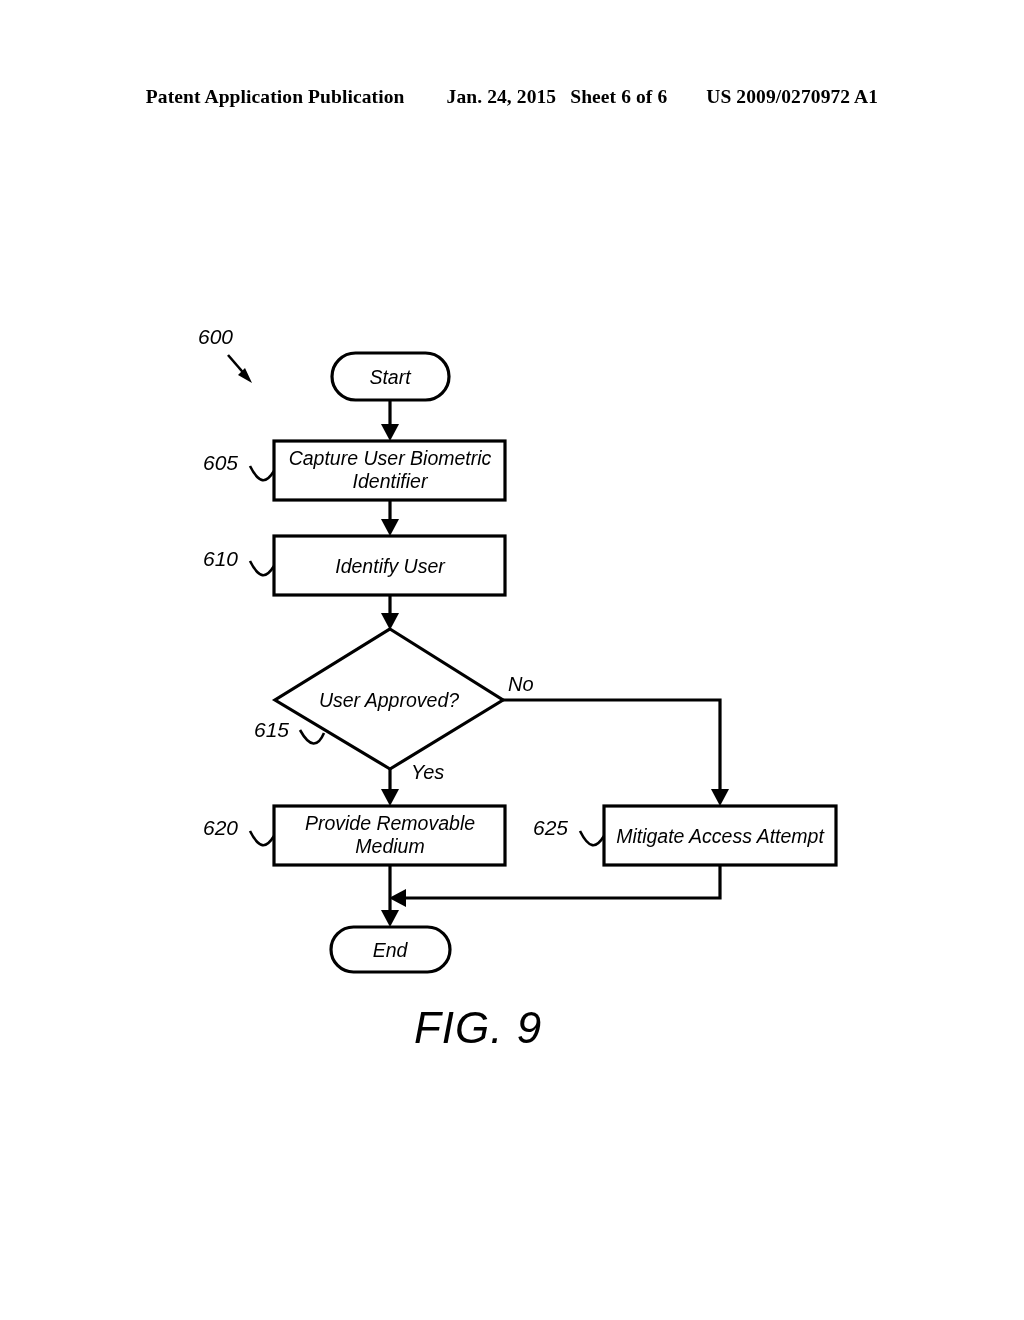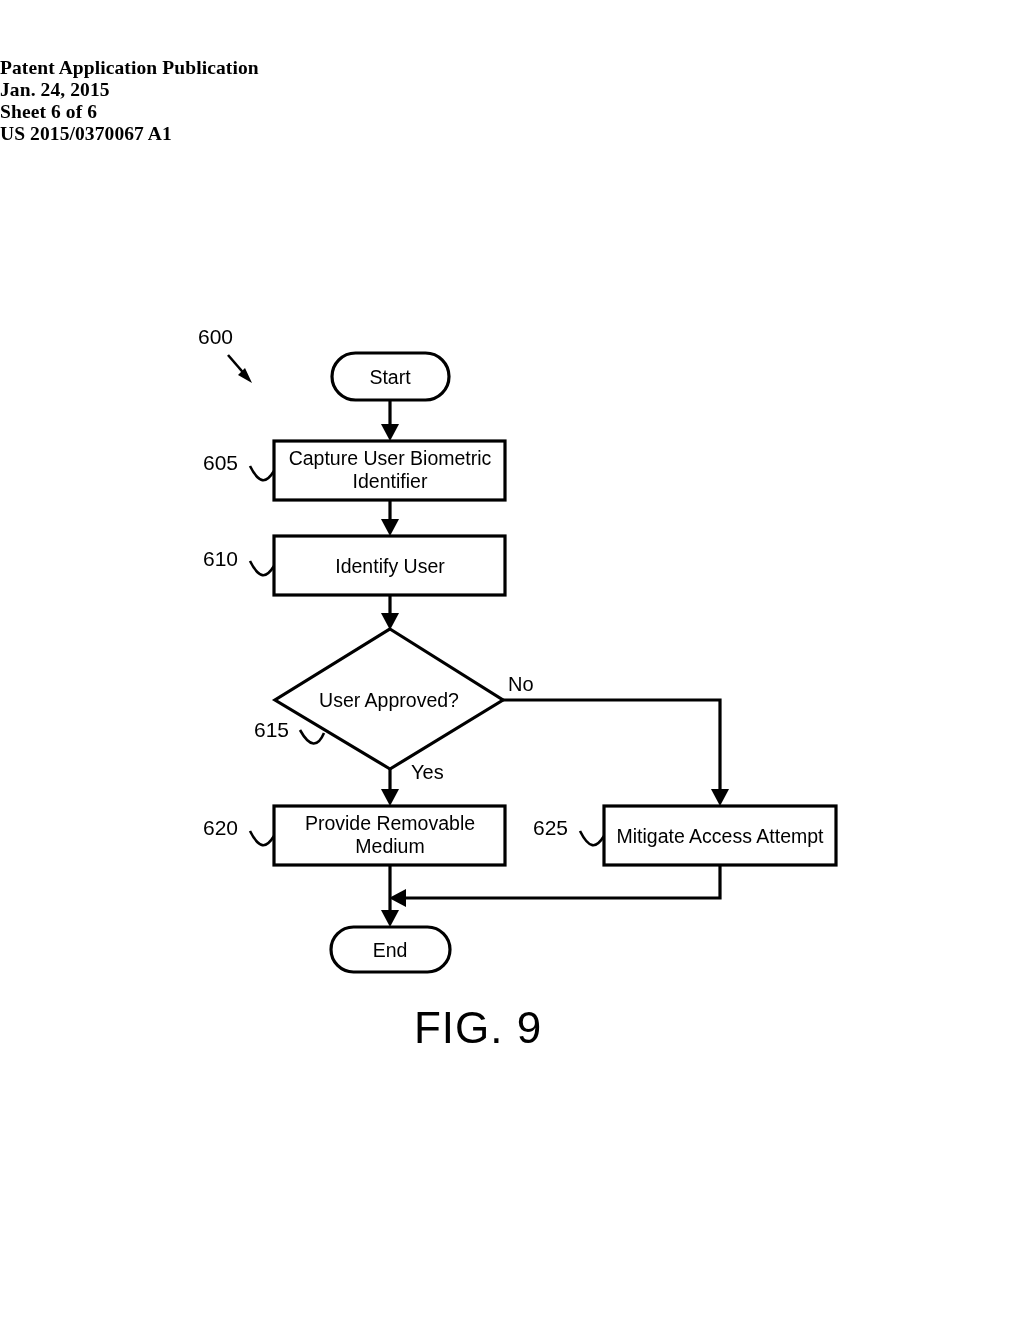--- a/index.html
+++ b/index.html
@@ -25,34 +25,34 @@
     width: 1024px;
     height: 30px;
     display: flex;
     align-items: baseline;
     justify-content: center;
     font-family: "Liberation Serif", serif;
     font-weight: bold;
     font-size: 19.5px;
     letter-spacing: 0.1px;
     white-space: nowrap;
-    flex-direction: column;
   }
   .hdr-pub   { margin-right: 42px; }
   .hdr-date  { margin-right: 14px; }
   .hdr-sheet { margin-right: 39px; text-align: center; }
   .hdr-num   { }
 
   
   .figure {
     position: absolute;
     left: 0;
     top: 0;
     width: 944px;
     height: 1320px;
+    font-style: italic;
   }
   .figure svg {
     display: block;
   }
 
   
   .node-text {
     font-family: "Liberation Sans", sans-serif;
     font-size: 19.5px;
     fill: #000000;
@@ -94,21 +94,21 @@
     stroke: none;
   }
 </style>
 </head>
 <body>
 
 <div class="page-header">
   <span class="hdr-pub">Patent Application Publication</span>
   <span class="hdr-date">Jan. 24, 2015</span>
   <span class="hdr-sheet">Sheet 6 of 6</span>
-  <span class="hdr-num">US 2015/0370067 A1</span>
+  <span class="hdr-num">US 2009/0270972 A1</span>
 </div>
 
 <div class="figure">
 <svg width="1024" height="1320" viewBox="0 0 1024 1320" xmlns="http://www.w3.org/2000/svg">
 
   <text class="ref-text" x="198" y="344">600</text>
   <line class="leader" x1="228" y1="355" x2="247" y2="377"></line>
   <polygon class="arrowhead" points="252,383 238,375 245,368"></polygon>
 
   <rect class="shape" x="332" y="353" width="117" height="47" rx="23.5" ry="23.5"></rect>

